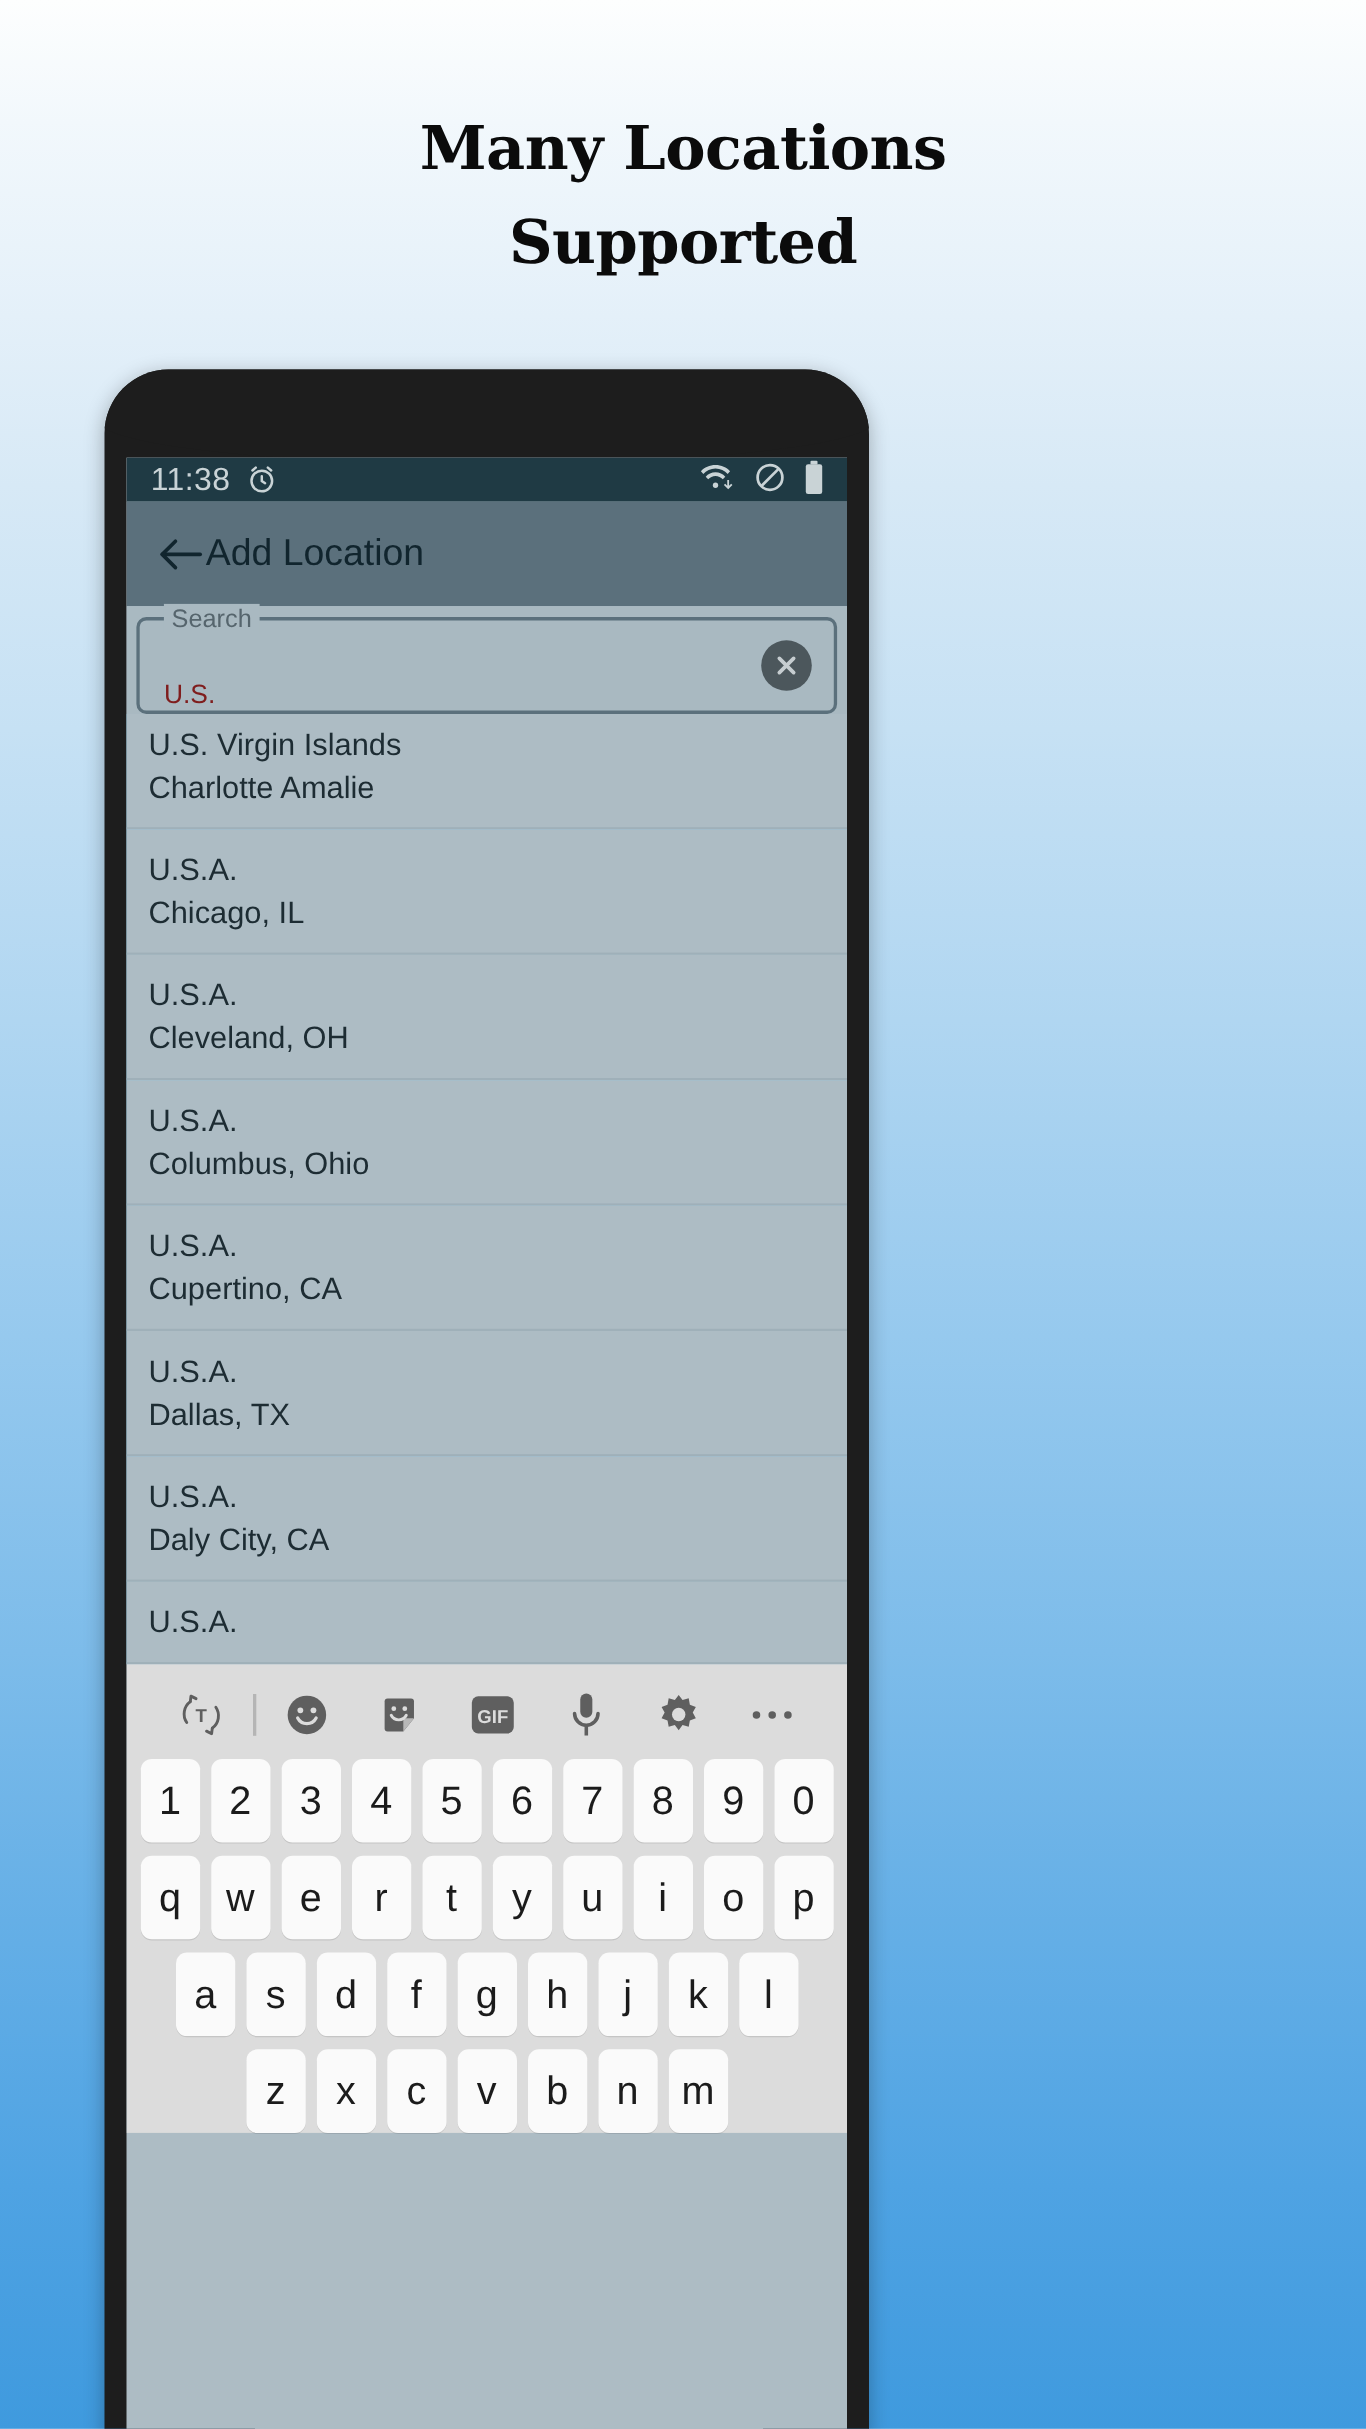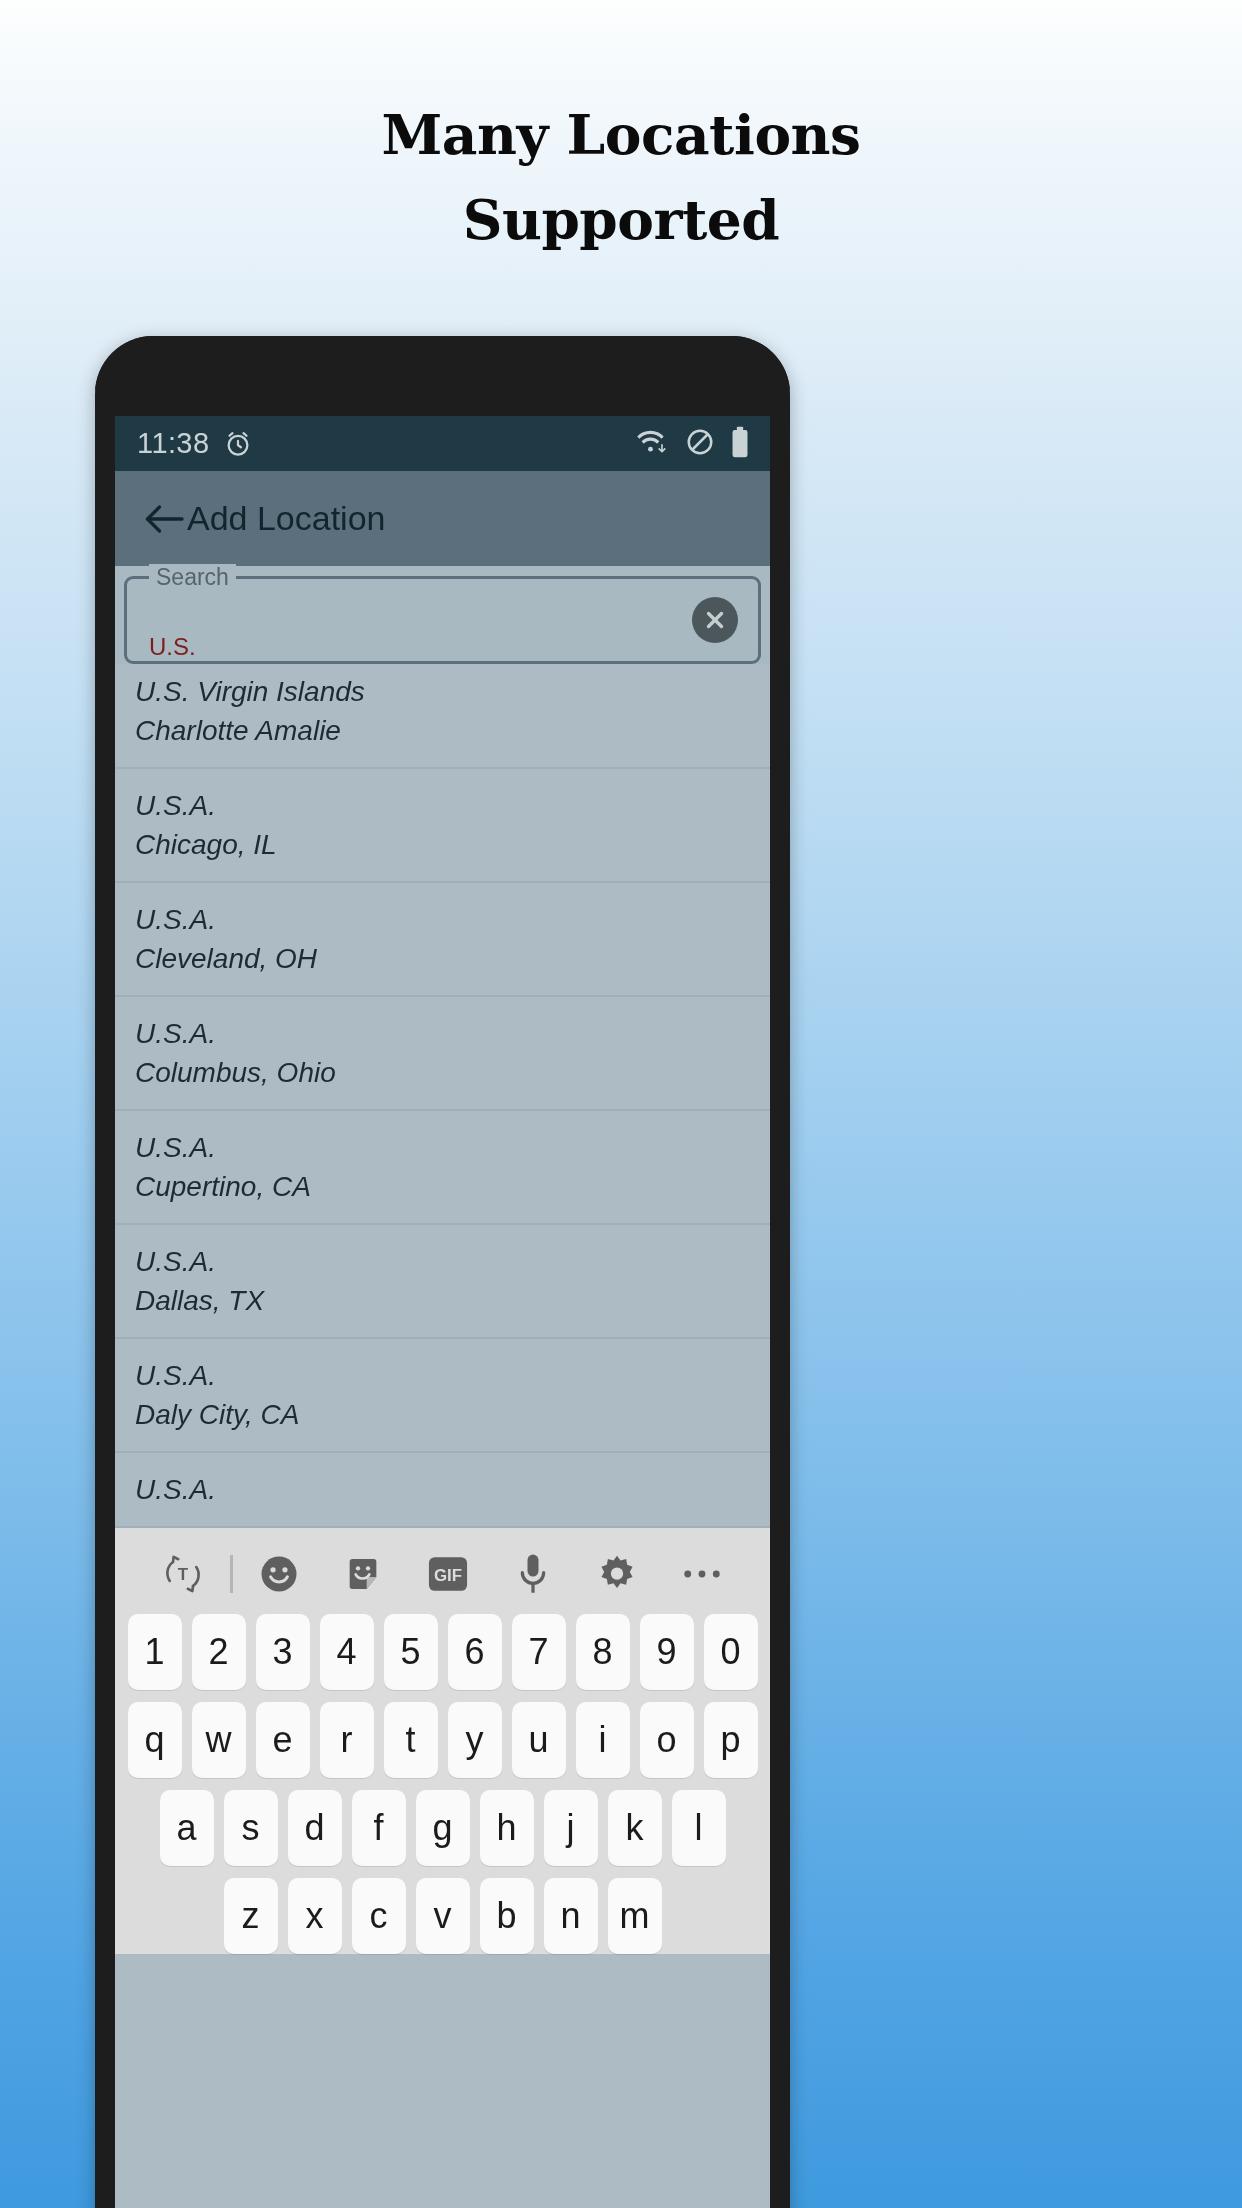--- a/index.html
+++ b/index.html
@@ -51,21 +51,21 @@
   .screen {
     position:absolute;
     left:20px; top:80px;
     width:655px; height:1800px;
     background:#adbcc4;
     overflow:hidden;
   }
 
   
   .statusbar{
-    height:55px;
+    height:40px;
     background:#1f3a44;
     display:flex; align-items:center;
     padding:0 20px 0 22px;
     color:#ccd6d9;
   }
   .sb-time{ font-size:29px; letter-spacing:0.4px; color:#c9d3d6;}
   .sb-alarm{ margin-left:14px; display:flex; align-items:center;}
   .sb-right{ margin-left:auto; display:flex; align-items:center; gap:15px;}
 
   
@@ -115,21 +115,21 @@
     position:absolute;
     right:20px; top:50%;
     transform:translateY(-50%);
     width:46px; height:46px;
     border-radius:50%;
     background:#4c575c;
     display:flex;align-items:center;justify-content:center;
   }
 
   
-  .results{ background:#7dd3fc;font-style:italic; }
+  .results{ background:#7dd3fc; }
   .result-row{
     padding:17px 0 17px 20px;
     border-bottom:2px solid #9fb0b9;
     background:#adbcc4;
   }
   .result-row.first{ padding-top:8px; }
   .r-country{ font-size:28px; color:#1d2c33; line-height:39px;}
   .r-city{ font-size:28px; color:#1d2c33; line-height:39px;}
 
   

